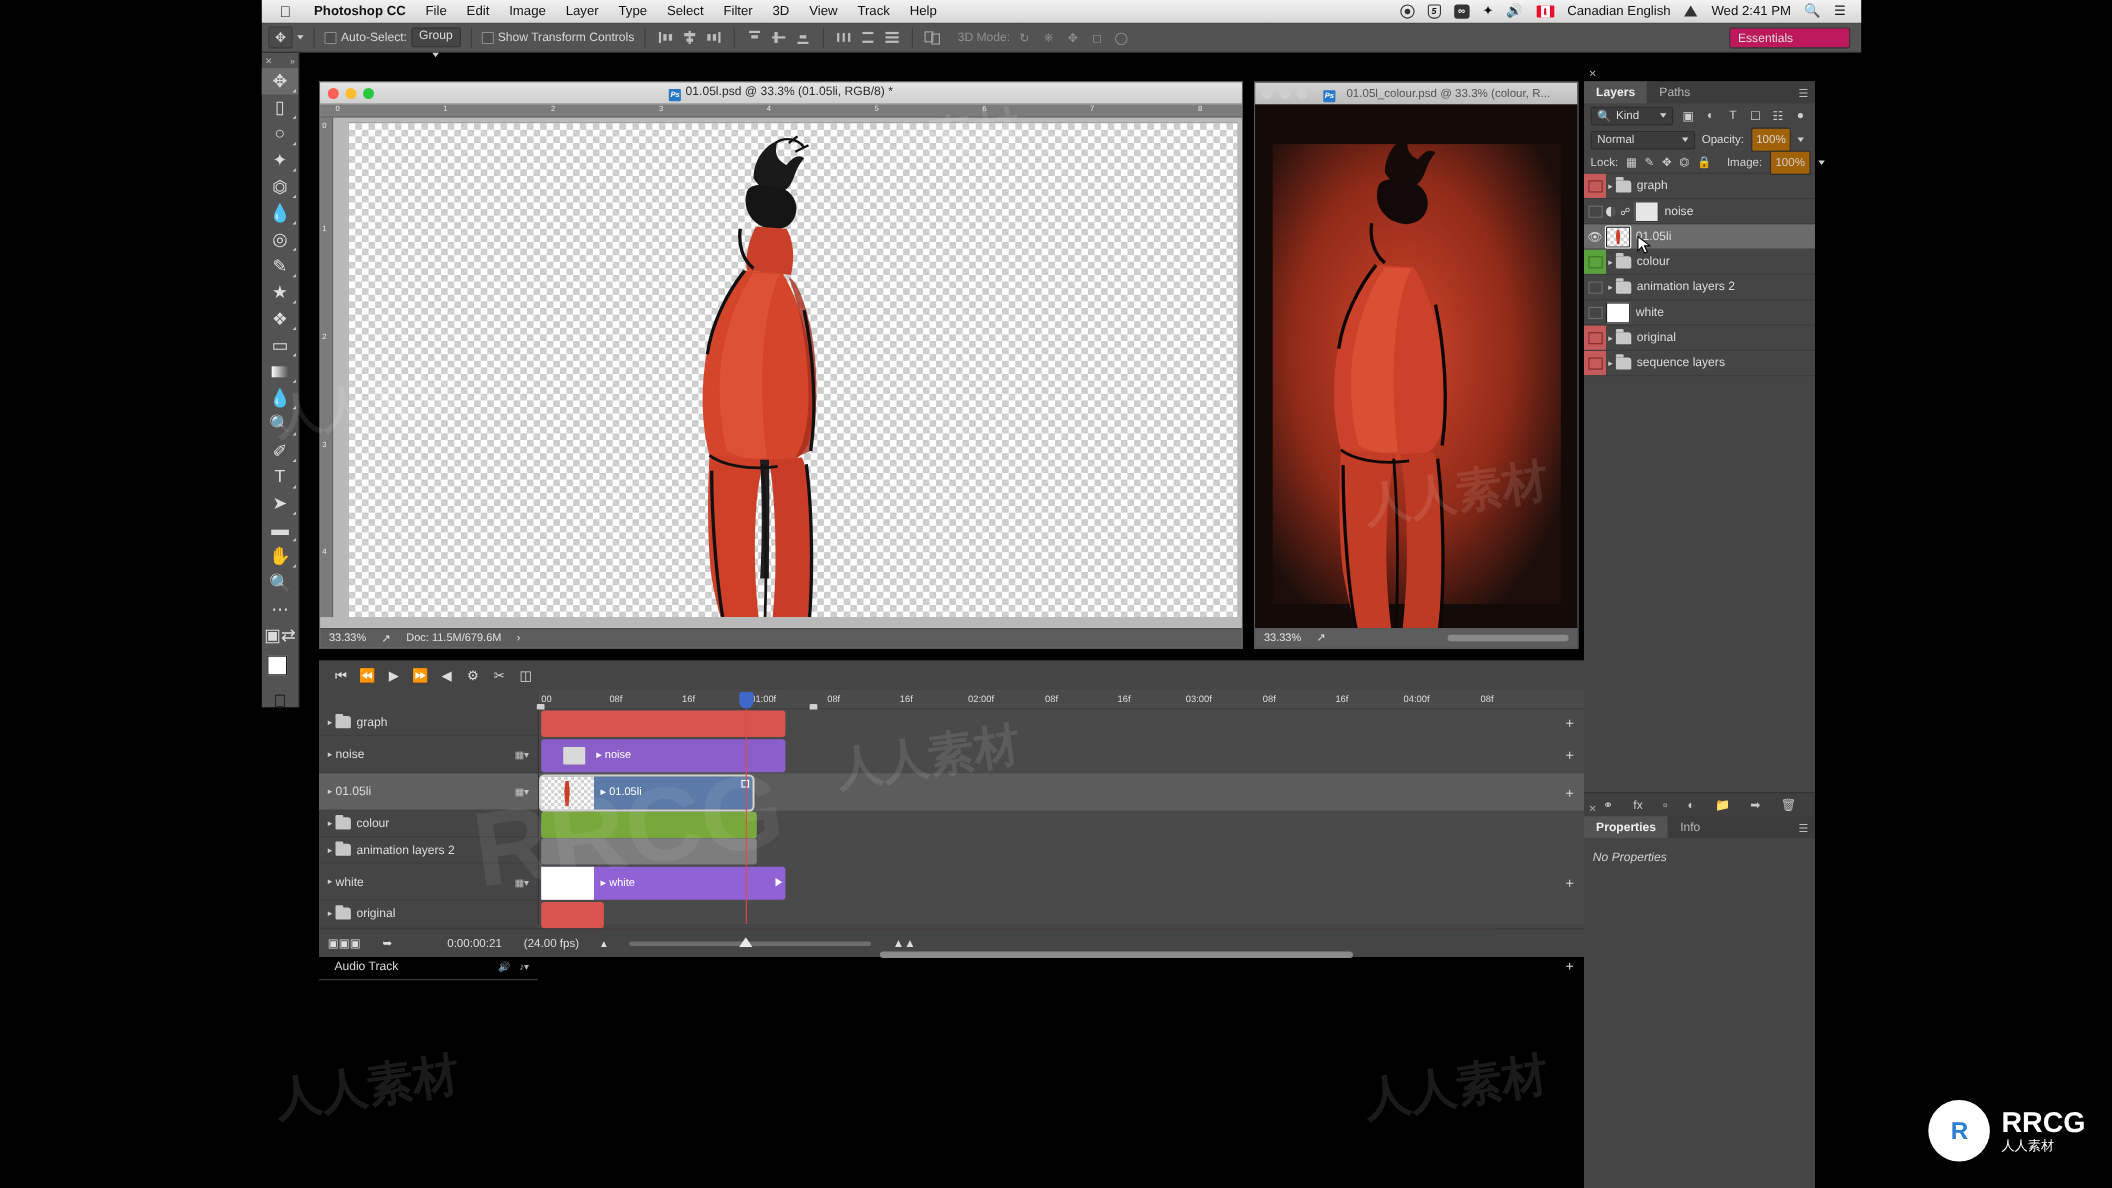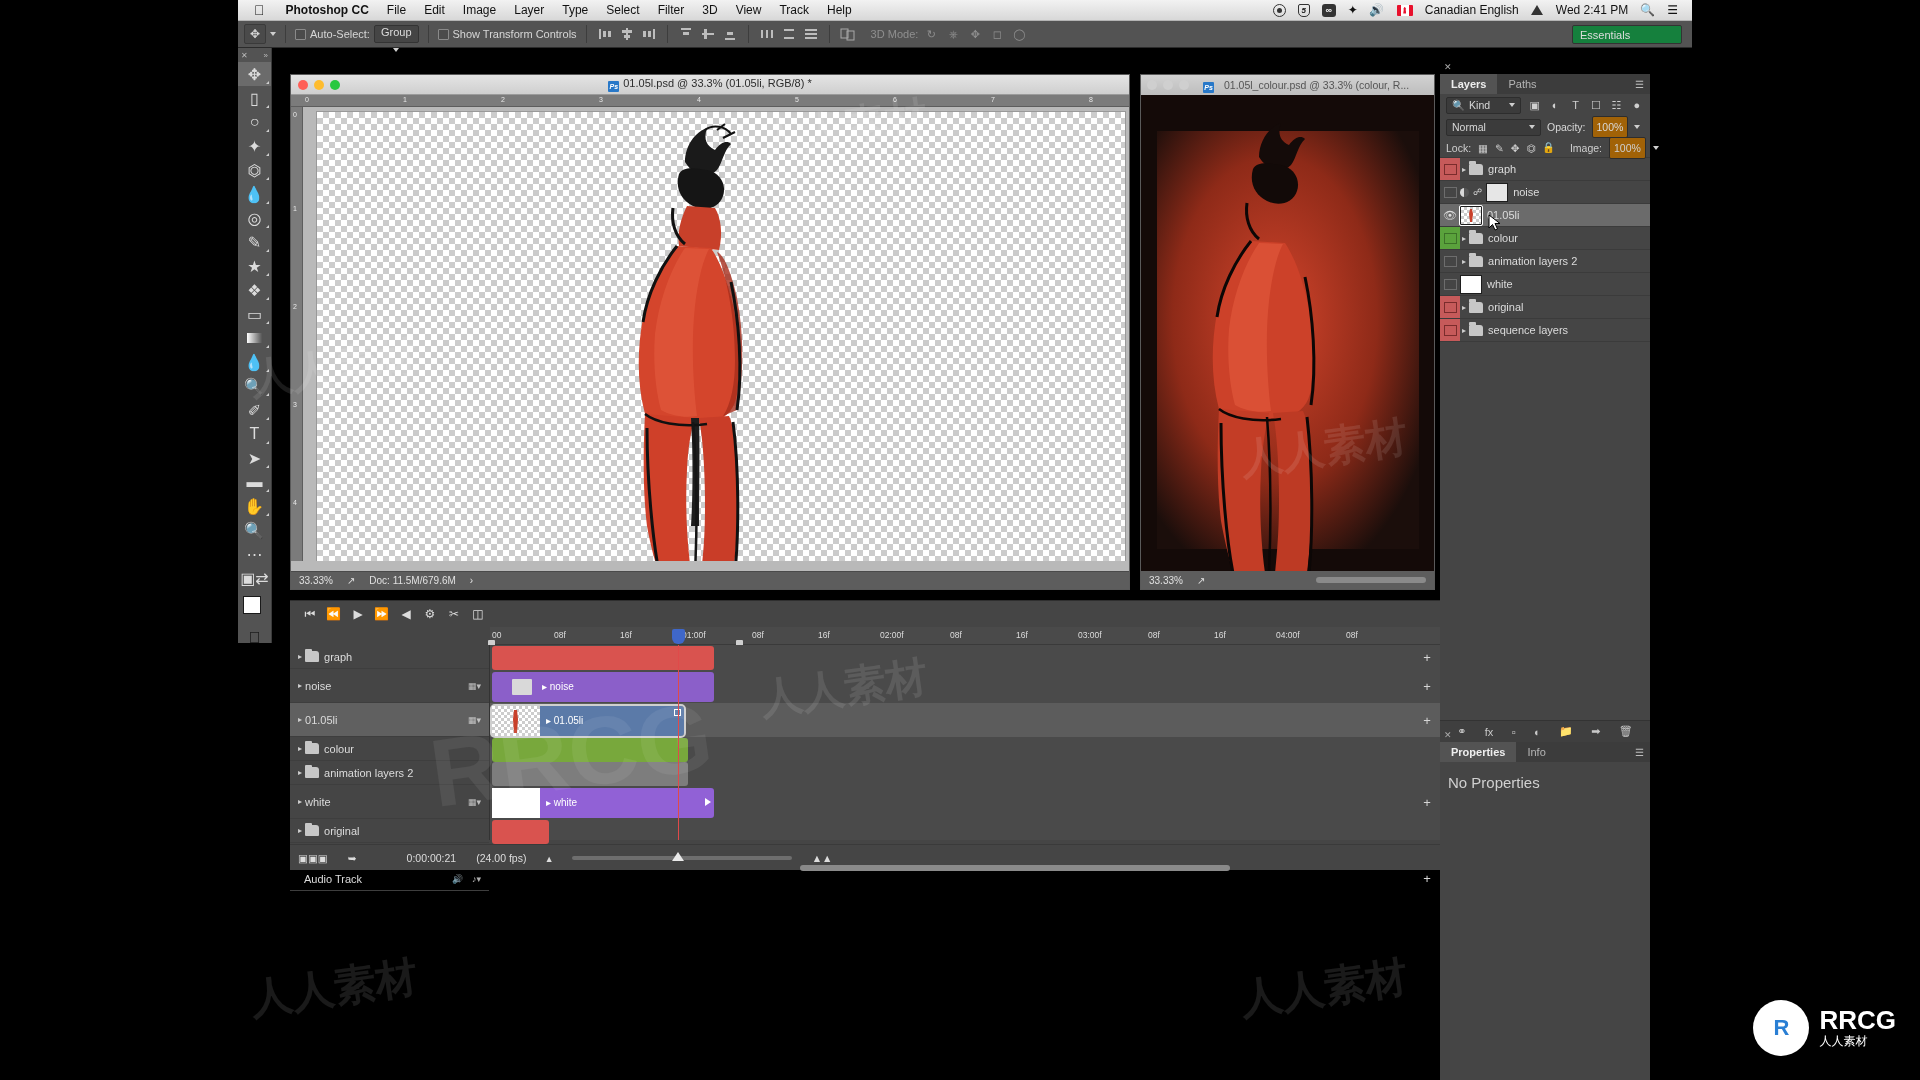--- a/index.html
+++ b/index.html
@@ -41,21 +41,21 @@
   .tool-chip{ width:22px;height:20px;display:flex;align-items:center;justify-content:center;
     background:#4a4a4a;border:1px solid #3a3a3a;border-radius:2px;font-size:12px;}
   .caretdn{width:0;height:0;border-left:3px solid transparent;border-right:3px solid transparent;
     border-top:4px solid #cfcfcf;display:inline-block;}
   .sep{width:1px;height:18px;background:#3d3d3d;margin:0 5px;}
   .chk{width:11px;height:11px;border:1px solid #8a8a8a;background:#4b4b4b;display:inline-block;border-radius:1px;}
   .selbox{background:#454545;border:1px solid #333;border-radius:2px;height:18px;display:flex;
     align-items:center;padding:0 6px;gap:10px;font-size:11px;color:#ddd;flex-direction:column;}
   .alignbtn{width:18px;height:18px;display:flex;align-items:center;justify-content:center;opacity:.85;}
   .alignbtn svg{display:block;}
-  .ess{position:absolute;right:10px;top:4px;width:110px;height:19px;background:#15803d;
+  .ess{position:absolute;right:10px;top:4px;width:110px;height:19px;background:#be185d;
     border:1px solid #333;border-radius:2px;font-size:11px;color:#ddd;display:flex;align-items:center;padding:0 7px;}
 
   
   .toolbox{position:absolute;left:0;top:48px;width:34px;height:595px;background:#535353;
     border-right:1px solid #3b3b3b;}
   .tbhead{height:14px;display:flex;align-items:center;justify-content:space-between;padding:0 3px;
     font-size:8px;color:#bbb;}
   .tb-tool{height:24px;display:flex;align-items:center;justify-content:center;position:relative;color:#dcdcdc;}
   .tb-tool.active{background:#6b6b6b;}
   .tb-tool .nub{position:absolute;right:2px;bottom:2px;width:0;height:0;
@@ -123,21 +123,21 @@
   .thumb.chk{background-image:linear-gradient(45deg,#ccc 25%,transparent 25%),linear-gradient(-45deg,#ccc 25%,transparent 25%),
       linear-gradient(45deg,transparent 75%,#ccc 75%),linear-gradient(-45deg,transparent 75%,#ccc 75%);
       background-size:6px 6px;background-position:0 0,0 3px,3px -3px,-3px 0;background-color:#fff;}
   .folder{width:14px;height:11px;background:#c7c7c7;border-radius:1px 3px 1px 1px;margin-right:5px;position:relative;}
   .folder:before{content:"";position:absolute;left:0;top:-2.5px;width:7px;height:3px;background:#c7c7c7;border-radius:1px 1px 0 0;}
   .disc{width:9px;height:9px;border-radius:50%;background:linear-gradient(90deg,#d8d8d8 50%,#555 50%);margin-right:4px;}
   .arr{font-size:8px;color:#cfcfcf;margin:0 3px 0 2px;}
   .lp-bottom{position:absolute;left:0;right:0;bottom:0;height:22px;background:#3f3f3f;display:flex;
     align-items:center;justify-content:space-around;padding:0 8px;color:#c8c8c8;font-size:11px;border-top:1px solid #333;}
   .propspanel{position:absolute;left:1440px;top:742px;width:210px;bottom:0;background:#454545;}
-  .noprops{padding:12px 8px;font-size:15px;color:#d0d0d0;}
+  .noprops{padding:12px 8px;font-size:11px;color:#d0d0d0;font-style:italic;}
 
   
   .timeline{position:absolute;left:290px;top:600px;width:1150px;height:270px;background:#454545;
     border-top:1px solid #2f2f2f;}
   .tl-tab{height:18px;background:#3c3c3c;display:flex;align-items:center;font-size:11px;}
   .tl-tab .on{background:#454545;color:#eee;font-weight:bold;padding:0 10px;height:18px;line-height:18px;}
   .tl-controls{height:26px;display:flex;align-items:center;gap:0;padding-left:8px;color:#dcdcdc;font-size:12px;}
   .tlbtn{width:24px;height:22px;display:flex;align-items:center;justify-content:center;}
   .tl-body{position:absolute;left:0;right:0;top:44px;bottom:30px;}
   .tl-left{position:absolute;left:0;top:0;width:200px;bottom:0;background:#454545;border-right:1px solid #333;}

